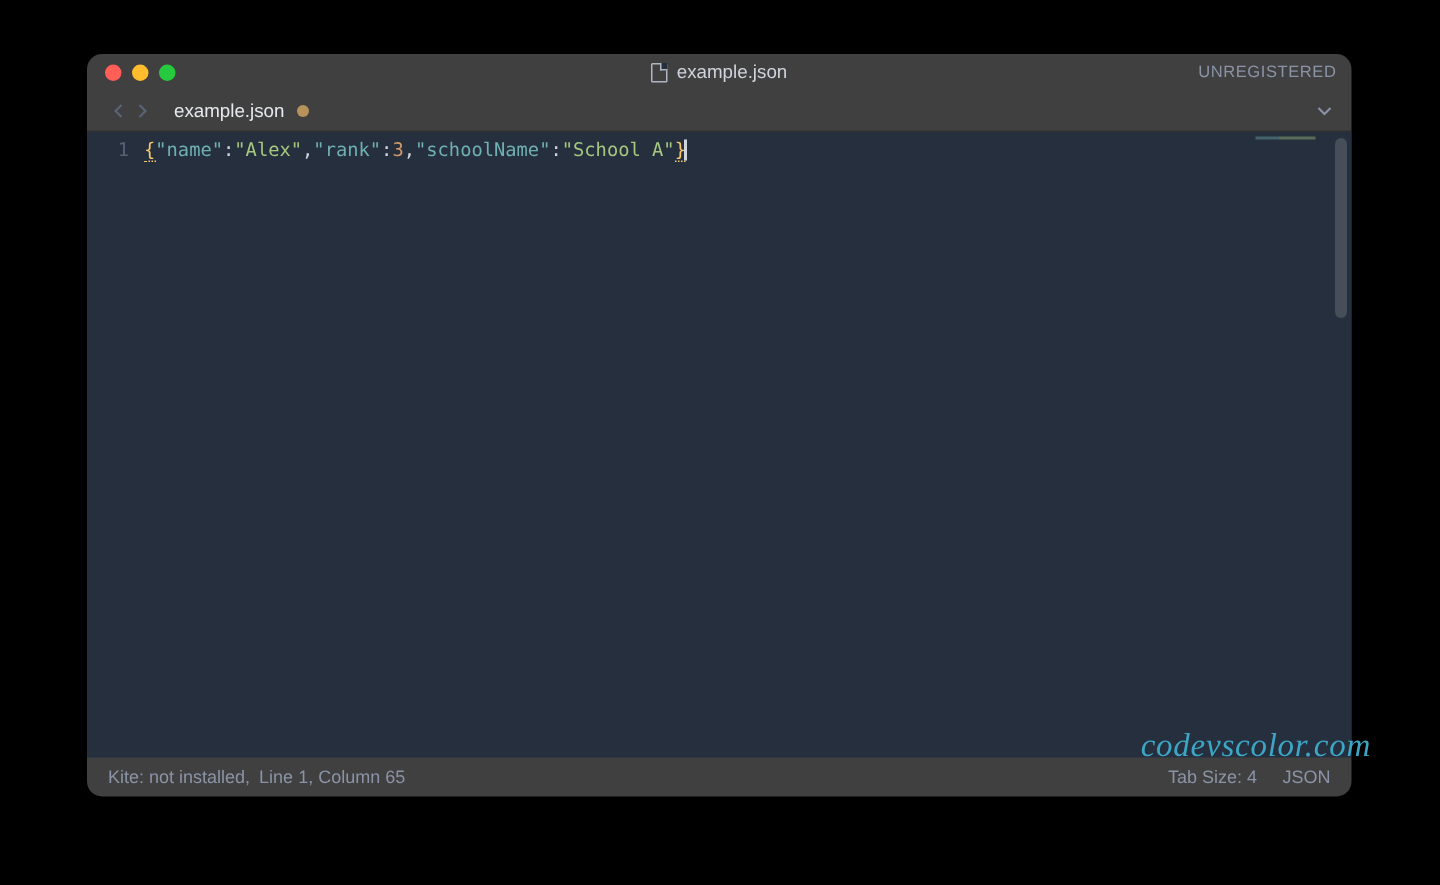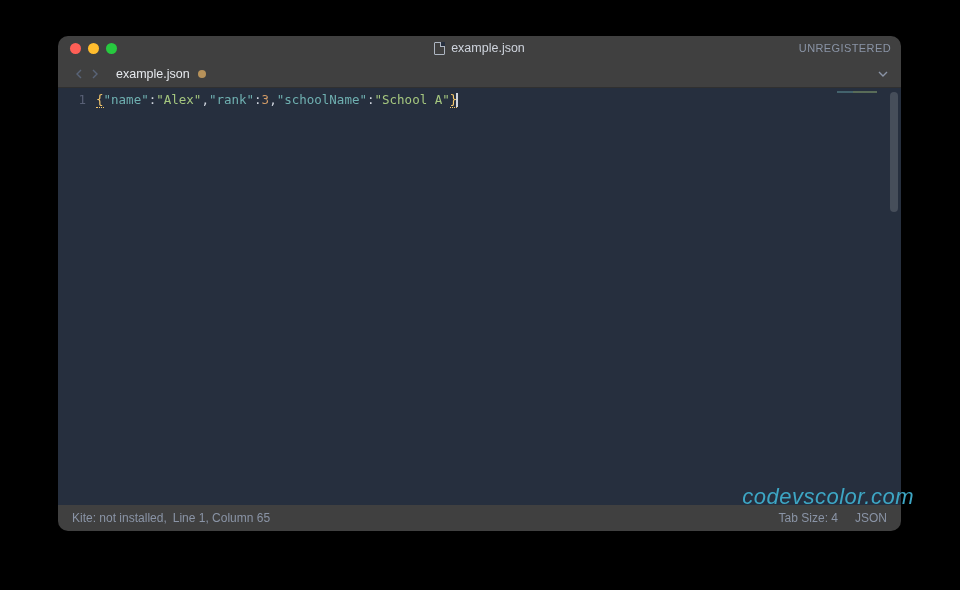--- a/index.html
+++ b/index.html
@@ -187,21 +187,21 @@
       padding: 0 14px;
       gap: 18px;
       text-align: center;
     }
     .status-left { flex: 1; display: flex; gap: 6px; }
     .status-right { display: flex; gap: 17px; }
     .watermark {
       position: absolute;
       right: 46px;
       bottom: 80px;
-      font-family: Liberation Sans, sans-serif;
+      font-family: Liberation Serif, serif;
       font-style: italic;
       font-size: 22px;
       color: #3da6c4;
       letter-spacing: 0.5px;
     }
     svg { display: block; }
   </style>
 </head>
 <body>
 

